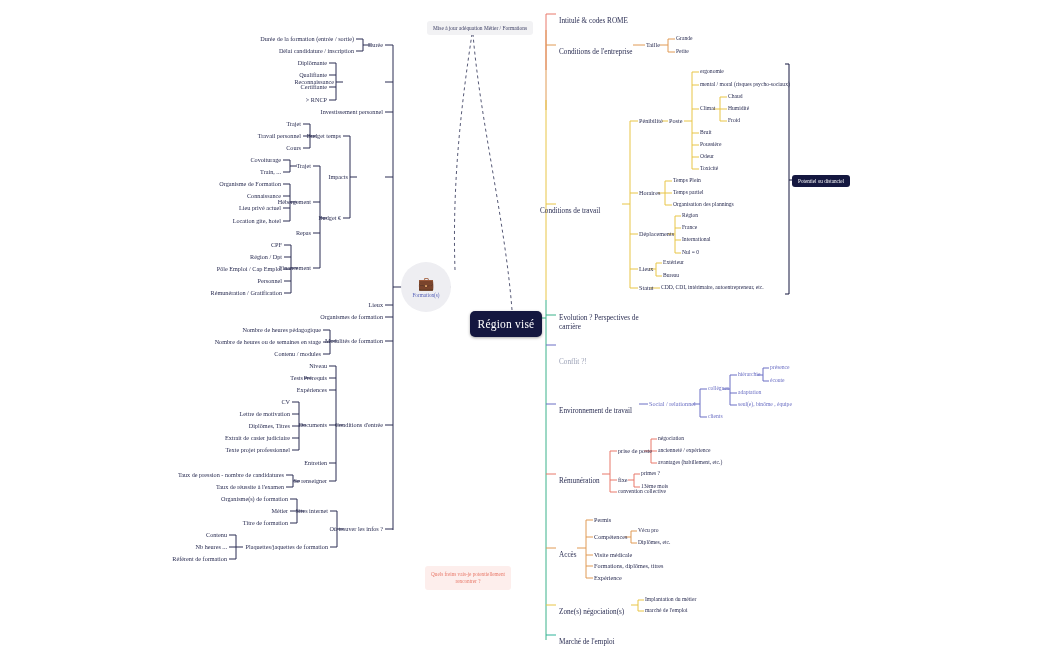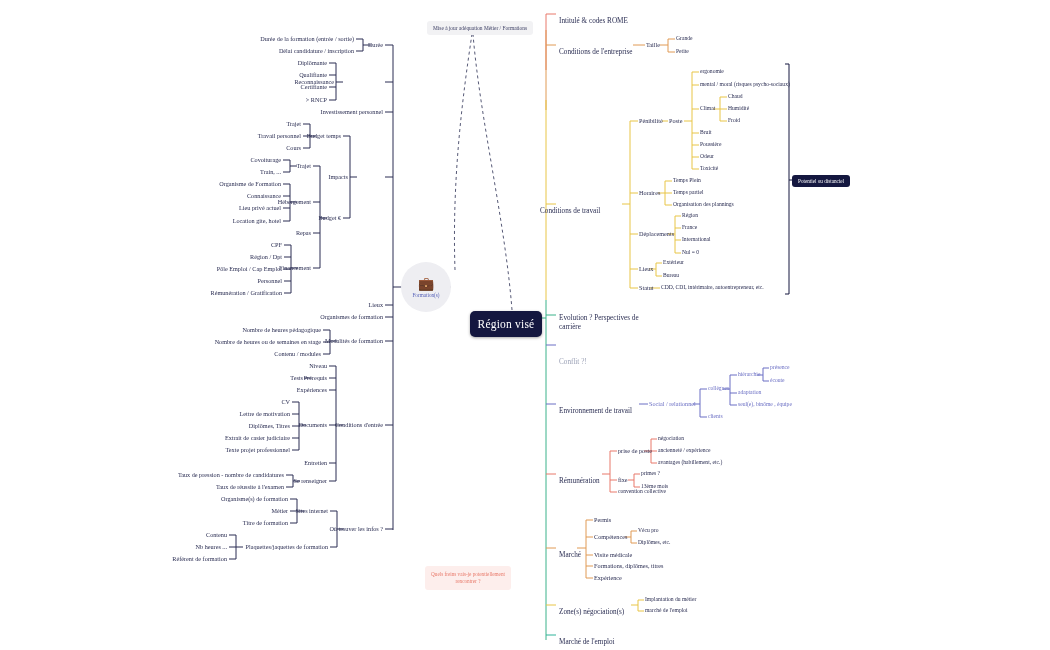--- a/index.html
+++ b/index.html
@@ -279,21 +279,21 @@
   <div class="node right t7 s-navy" style="left:559px;top:474px;"><span>Rémunération</span></div>
   <div class="node right t6 s-navy" style="left:618px;top:451px;"><span>prise de poste</span></div>
   <div class="node right t55 s-navy" style="left:658px;top:439px;"><span>négociation</span></div>
   <div class="node right t55 s-navy" style="left:658px;top:451px;"><span>ancienneté / expérience</span></div>
   <div class="node right t55 s-navy" style="left:658px;top:463px;"><span>avantages (habillement, etc.)</span></div>
   <div class="node right t6 s-navy" style="left:618px;top:480px;"><span>fixe</span></div>
   <div class="node right t55 s-navy" style="left:641px;top:474px;"><span>primes ?</span></div>
   <div class="node right t55 s-navy" style="left:641px;top:487px;"><span>13ème mois</span></div>
   <div class="node right t55 s-navy" style="left:618px;top:492px;"><span>convention collective</span></div>
 
-  <div class="node right t7 s-navy" style="left:559px;top:548px;"><span>Marché</span></div>
+  <div class="node right t7 s-navy" style="left:559px;top:548px;"><span>Accès</span></div>
   <div class="node right t6 s-navy" style="left:594px;top:520px;"><span>Permis</span></div>
   <div class="node right t6 s-navy" style="left:594px;top:537px;"><span>Compétences</span></div>
   <div class="node right t55 s-navy" style="left:638px;top:531px;"><span>Vécu pro</span></div>
   <div class="node right t55 s-navy" style="left:638px;top:543px;"><span>Diplômes, etc.</span></div>
   <div class="node right t6 s-navy" style="left:594px;top:555px;"><span>Visite médicale</span></div>
   <div class="node right t6 s-navy" style="left:594px;top:566px;"><span>Formations, diplômes, titres</span></div>
   <div class="node right t6 s-navy" style="left:594px;top:578px;"><span>Expérience</span></div>
 
   <div class="node right t7 s-navy" style="left:559px;top:605px;"><span>Zone(s) négociation(s)</span></div>
   <div class="node right t55 s-navy" style="left:645px;top:600px;"><span>Implantation du métier</span></div>

